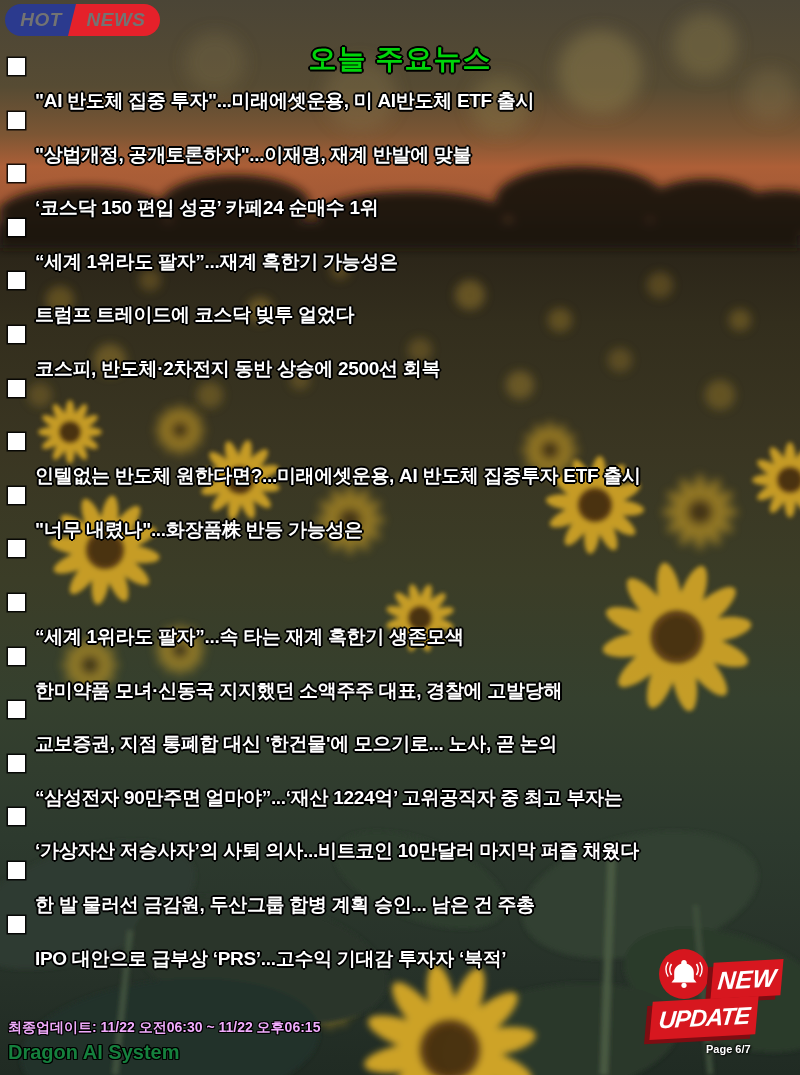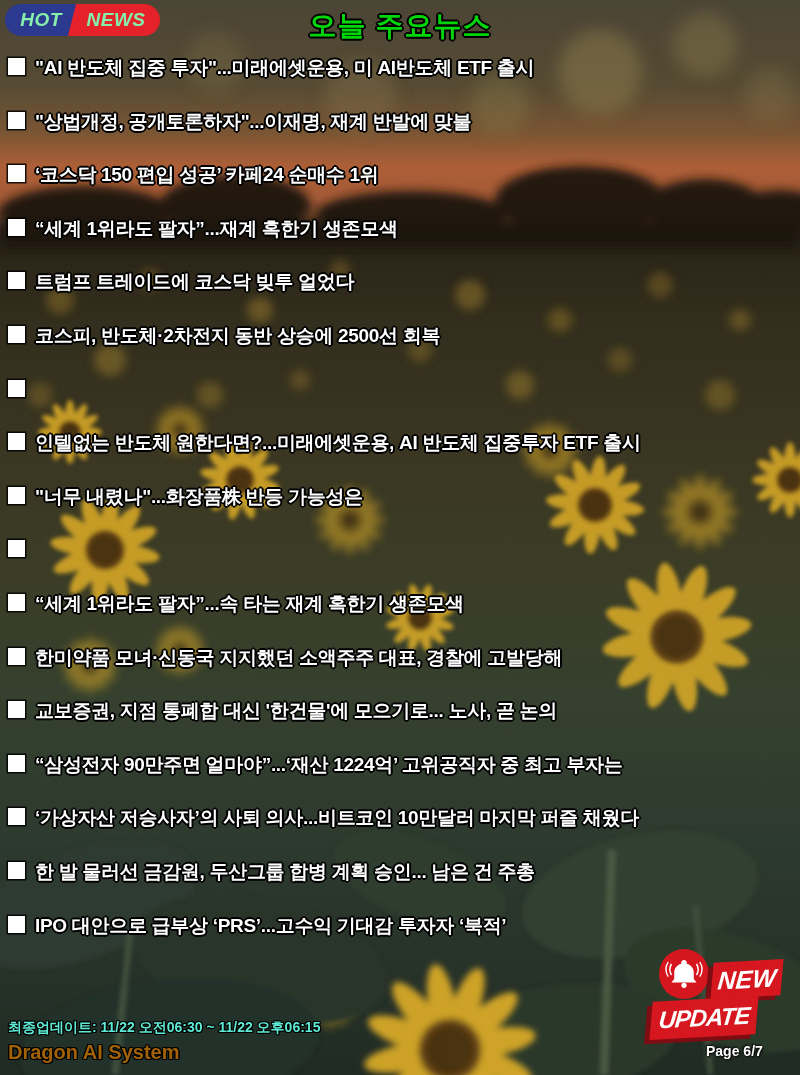--- a/index.html
+++ b/index.html
@@ -7,59 +7,60 @@
     position:relative; width:800px; height:1075px; overflow:hidden;
     font-family:"Liberation Sans", sans-serif;
   }
   .bg { position:absolute; left:0; top:0; z-index:0; }
 
   
   .ol {
     text-shadow:
       2px 0 #000, -2px 0 #000, 0 2px #000, 0 -2px #000,
       1.4px 1.4px #000, -1.4px 1.4px #000, 1.4px -1.4px #000, -1.4px -1.4px #000;
+    margin-top: 33px;
   }
   .ol-thin {
     text-shadow:
       1.2px 0 #000, -1.2px 0 #000, 0 1.2px #000, 0 -1.2px #000,
       1px 1px #000, -1px 1px #000, 1px -1px #000, -1px -1px #000;
   }
 
   
   .hotnews { position:absolute; left:5px; top:4px; width:155px; height:32px;
     border-radius:16px; overflow:hidden; z-index:3; }
   .seg-hot  { position:absolute; left:-14px; top:0; height:100%; width:90px;
     background:#2b3a8e; transform:skewX(-14deg); }
   .seg-news { position:absolute; right:-14px; top:0; height:100%; width:102px;
     background:#e5212a; transform:skewX(-14deg); }
   .hotnews .lbl { position:absolute; top:0; height:100%; display:flex;
     align-items:center; justify-content:center;
-    font-style:italic; font-weight:800; font-size:19px; color:#86efac; letter-spacing:.5px; }
+    font-style:italic; font-weight:800; font-size:19px; color:#737373; letter-spacing:.5px; }
   .lbl-hot  { left:6px;  width:60px; }
   .lbl-news { left:70px; width:82px; }
 
   
   .page-title { position:absolute; left:0; right:0; top:7px; text-align:center;
     font-size:28px; font-weight:800; color:#00d60a; letter-spacing:1px; z-index:2; }
 
   
   .news-list { position:absolute; left:8px; top:46px; right:0; z-index:2; }
   .news-row  { height:53.6px; display:flex; align-items:flex-start;
     padding-top:9px; box-sizing:border-box; }
   .bullet { width:17px; height:17px; background:#fff; flex:none;
     margin:3px 10px 0 0; box-shadow:0 0 0 1.5px rgba(0,0,0,.85); }
   .headline-text { font-size:19px; font-weight:700; color:#fff;
     white-space:nowrap; letter-spacing:-0.3px; }
 
   
   .update-line { position:absolute; left:8px; top:1019px; font-size:14px;
-    font-weight:700; color:#5eead4; z-index:2; white-space:nowrap; }
+    font-weight:700; color:#f0abfc; z-index:2; white-space:nowrap; }
   .system-name { position:absolute; left:8px; top:1041px; font-size:20px;
-    font-weight:700; color:#a16207; z-index:2; }
-  .page-num { position:absolute; left:706px; top:1043px; font-size:14px;
+    font-weight:700; color:#15803d; z-index:2; }
+  .page-num { position:absolute; left:706px; top:1043px; font-size:11px;
     font-weight:700; color:#fff; z-index:2;
     text-shadow:1px 1px 2px #000, -1px -1px 2px #000; }
 
   
   .bell { position:absolute; left:659px; top:949px; width:50px; height:50px; z-index:3; }
   .new-tag { position:absolute; left:712px; top:961px; width:70px; height:36px;
     background:#d7171f; transform:rotate(-3deg) skewX(-8deg);
     box-shadow:-5px 4px 0 #7d0d12; display:flex; align-items:center; justify-content:center;
     font-style:italic; font-weight:800; font-size:25px; color:#fff; z-index:3; }
   .update-tag { position:absolute; left:651px; top:999px; width:106px; height:38px;
@@ -212,21 +213,21 @@
       <div class="news-row">
         <span class="bullet"></span>
         <span class="headline-text ol">"상법개정, 공개토론하자"...이재명, 재계 반발에 맞불</span>
       </div>
       <div class="news-row">
         <span class="bullet"></span>
         <span class="headline-text ol">‘코스닥 150 편입 성공’ 카페24 순매수 1위</span>
       </div>
       <div class="news-row">
         <span class="bullet"></span>
-        <span class="headline-text ol">“세계 1위라도 팔자”...재계 혹한기 생존모색</span>
+        <span class="headline-text ol">“세계 1위라도 팔자”...재계 혹한기 가능성은</span>
       </div>
       <div class="news-row">
         <span class="bullet"></span>
         <span class="headline-text ol">트럼프 트레이드에 코스닥 빚투 얼었다</span>
       </div>
       <div class="news-row">
         <span class="bullet"></span>
         <span class="headline-text ol">코스피, 반도체·2차전지 동반 상승에 2500선 회복</span>
       </div>
       <div class="news-row">

